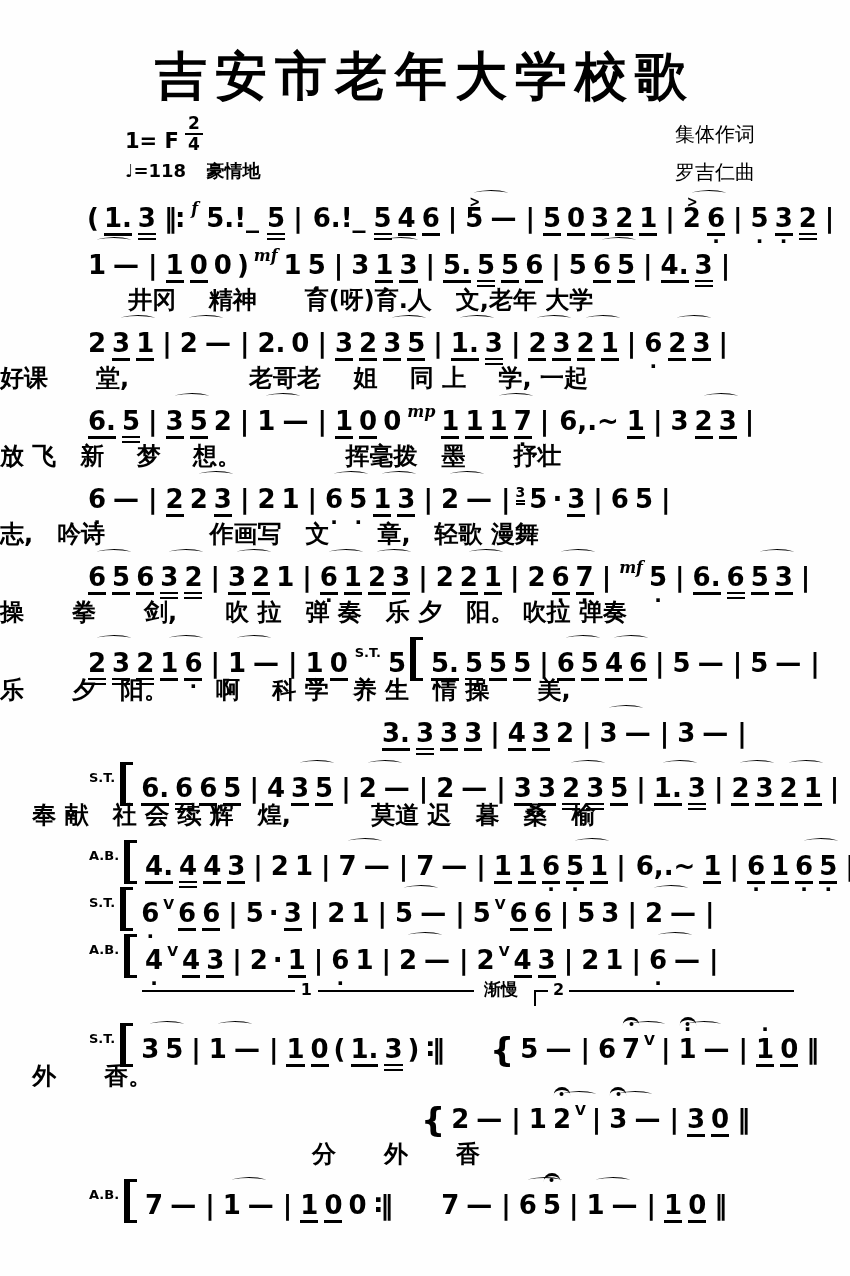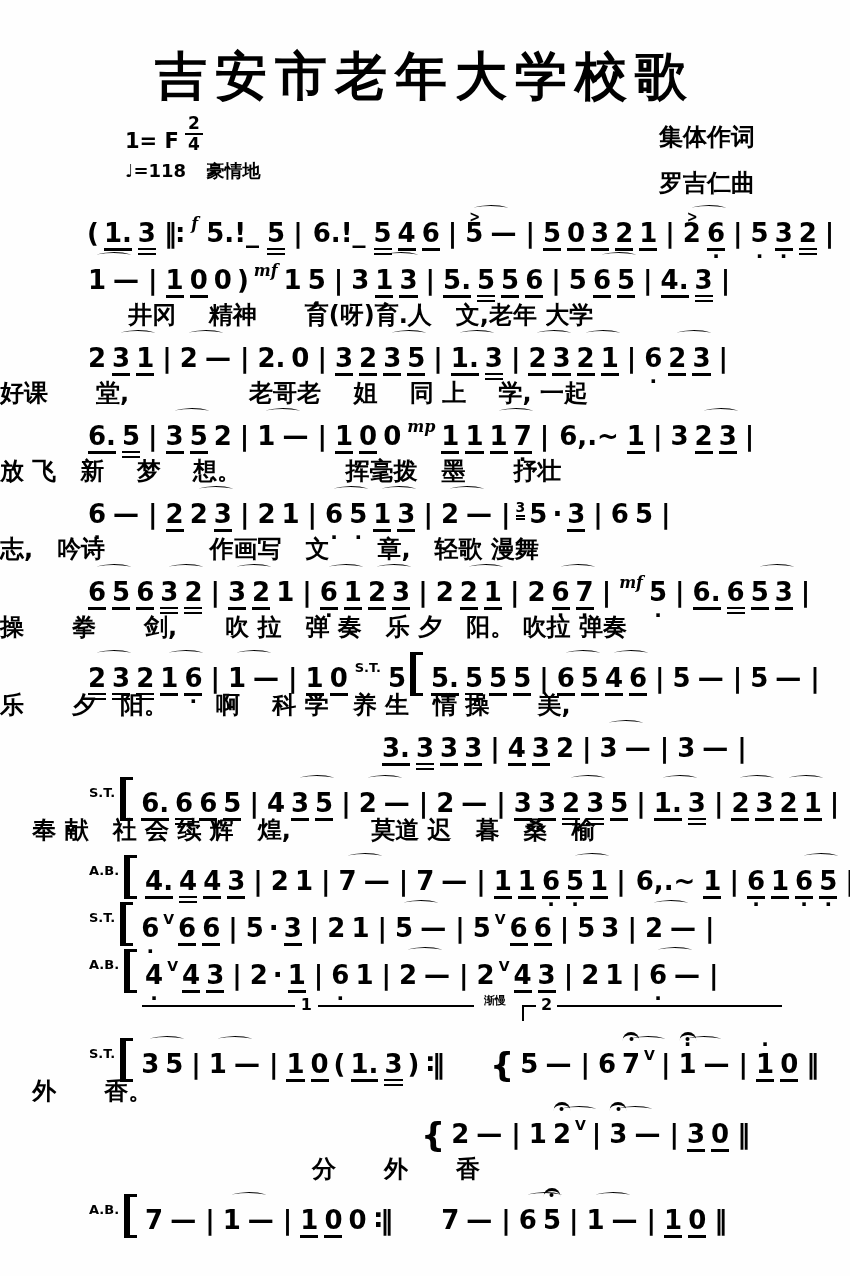--- a/index.html
+++ b/index.html
@@ -11,21 +11,21 @@
     text-align:center;font-family:Liberation Serif, serif;font-weight:bold;
     font-size:52px;letter-spacing:8px;padding-top:48px;line-height:1.1;
   }
   .meta{display:flex;justify-content:space-between;padding:10px 95px 0 125px;}
   .meta-left{font-weight:bold;font-size:21px;}
   .keyline{display:flex;align-items:flex-end;gap:6px;}
   .frac{display:inline-block;vertical-align:middle;font-size:17px;line-height:1;text-align:center;}
   .frac .fn{display:block;border-bottom:2px solid #000;padding:0 3px 1px;}
   .frac .fd{display:block;padding-top:1px;}
   .tempoline{margin-top:6px;font-size:18px;}
-  .meta-right{text-align:left;font-size:24px;font-weight:bold;line-height:1.9;}
+  .meta-right{text-align:left;font-size:20px;font-weight:normal;line-height:1.9;}
   .sheet{margin-top:6px;}
   .mrow{padding-left:85px;margin-top:9px;white-space:nowrap;line-height:36px;height:38px;}
   .lyrics{font-size:24px;font-weight:bold;white-space:pre;line-height:30px;height:31px;}
   .note{position:relative;display:inline-block;font-weight:bold;font-size:26px;margin:0 3px;line-height:30px;}
   .u1{border-bottom:3px solid #000;}
   .u2{border-bottom:7px double #000;}
   .od{position:absolute;left:50%;transform:translateX(-50%);font-size:20px;font-weight:bold;line-height:0;}
   .od.hi{top:-5px;}
   .od.lo{bottom:-8px;}
   .slur{position:absolute;top:-13px;left:5px;font-size:16px;line-height:1;transform:scaleX(2.6);transform-origin:left center;font-weight:normal;}
@@ -40,21 +40,21 @@
   .dyn{font-style:italic;font-weight:bold;font-size:16px;position:relative;top:-13px;margin:0 3px;font-family:"DejaVu Serif",serif;}
   .grace{font-size:14px;font-weight:bold;border-bottom:5px double #000;position:relative;top:-11px;margin-right:1px;}
   .breath{font-size:14px;font-weight:bold;position:relative;top:-13px;margin:0 1px;}
   .midlabel{font-size:13px;font-weight:bold;position:relative;top:-15px;margin:0 4px;}
   .brace{font-size:34px;font-weight:bold;margin-right:3px;vertical-align:-4px;}
   .bigbracket{display:inline-block;width:7px;height:38px;border-left:6px solid #000;border-top:3px solid #000;border-bottom:3px solid #000;vertical-align:-9px;margin:0 5px 0 1px;}
   .gapsp{display:inline-block;width:42px;}
   .volta{display:flex;align-items:flex-start;padding-left:142px;margin-top:18px;height:24px;font-weight:bold;}
   .v1{width:332px;border-top:2px solid #000;position:relative;height:12px;}
   .v1 .vnum{position:absolute;top:-12px;left:46%;background:#fefefe;padding:0 6px;font-size:16px;}
-  .ritard{font-size:11px;margin:-12px 10px 12px 10px;}
+  .ritard{font-size:17px;margin:-12px 10px 12px 10px;}
   .v2{width:258px;border-top:2px solid #000;border-left:2px solid #000;position:relative;height:14px;margin-left:6px;}
   .v2 .vnum{position:absolute;top:-12px;left:12px;background:#fefefe;padding:0 5px;font-size:16px;}
 </style>
 </head>
 <body>
 
 <div class="page">
   <div class="title">吉安市老年大学校歌</div>
 
   <div class="meta">

